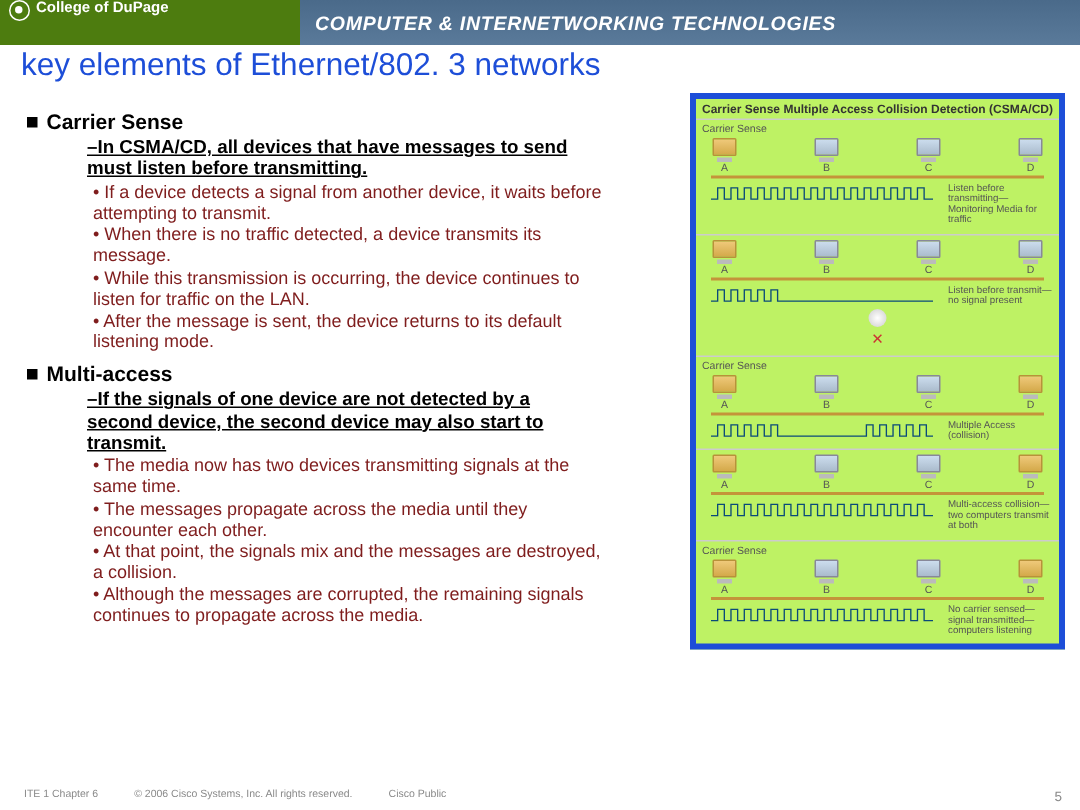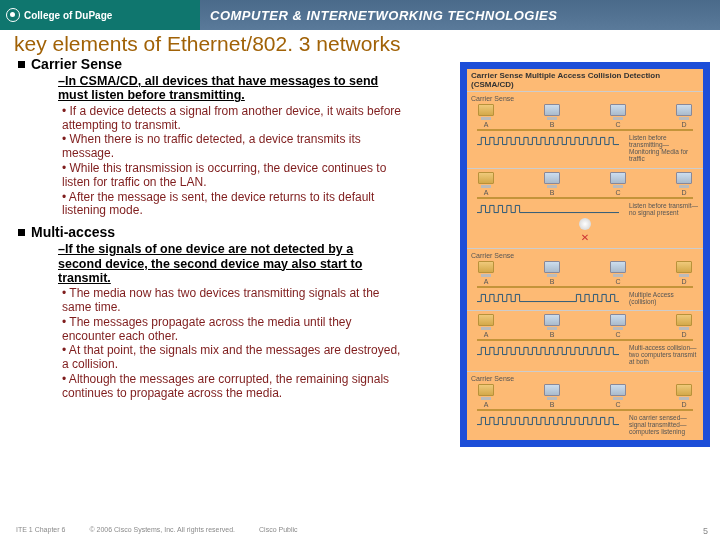--- a/index.html
+++ b/index.html
@@ -1,30 +1,30 @@
 <!DOCTYPE html>
 <html><head>
 <meta charset="utf-8">
 <style>
   * { margin: 0; padding: 0; box-sizing: border-box; }
   body { width: 720px; height: 540px; background: #fff; font-family: Arial, sans-serif; overflow: hidden; position: relative; }
   .header { height: 30px; display: flex; }
-  .header-left { width: 200px; background: #0f766e; color: #fff; display: flex; align-items: center; padding-left: 6px; font-size: 10px; font-weight: bold; gap: 4px; }
+  .header-left { width: 200px; background: #4d7c0f; color: #fff; display: flex; padding-left: 6px; font-size: 10px; font-weight: bold; gap: 4px; }
   .logo-circle { width: 14px; height: 14px; border: 1.5px solid #fff; border-radius: 50%; position: relative; }
   .logo-circle::after { content: ''; position: absolute; width: 5px; height: 5px; background: #fff; border-radius: 50%; top: 3px; left: 3px; }
   .header-right { flex: 1; background: linear-gradient(to bottom, #4a6a8a, #5a7a9a); color: #fff; display: flex; align-items: center; padding-left: 10px; font-size: 13px; font-weight: bold; font-style: italic; letter-spacing: 0.5px; text-align: right; }
   .content { padding: 2px 10px 0 18px; display: flex; gap: 4px; }
   .text-col { flex: 1; }
   .diagram-col { width: 250px; padding-top: 30px; }
-  h1 { font-size: 21px; font-weight: normal; color: #a16207; margin-bottom: 0; margin-left: -4px; }
+  h1 { font-size: 21px; font-weight: normal; color: #1d4ed8; margin-bottom: 17px; margin-left: -4px; }
   .section-head { font-size: 14px; font-weight: bold; color: #000; margin-bottom: 2px; }
   .bullet-sq { display: inline-block; width: 7px; height: 7px; background: #000; margin-right: 6px; vertical-align: 1px; }
   .sub1 { font-size: 12.5px; font-weight: bold; color: #000; margin-left: 40px; margin-bottom: 2px; line-height: 1.15; text-decoration: underline; max-width: 340px; }
   .sub2 { font-size: 12px; color: #7f1d1d; margin-left: 44px; margin-bottom: 1px; line-height: 1.15; max-width: 340px; }
-  .diagram-box { border: 7px solid #1d4ed8; background: #fdba74; font-size: 7px; color: #555; }
+  .diagram-box { border: 4px solid #1d4ed8; background: #bef264; font-size: 7px; color: #555; }
   .diag-title { padding: 2px 4px; font-weight: bold; font-size: 8px; color: #333; }
   .panel { border-top: 1px solid #ccc; padding: 3px 4px 5px 4px; }
   .panel-label { font-size: 7px; margin-bottom: 2px; }
   .computers { display: flex; justify-content: space-between; padding: 0 6px; margin-bottom: 1px; }
   .comp { width: 18px; display: flex; flex-direction: column; align-items: center; gap: 1px; }
   .monitor { width: 16px; height: 12px; background: linear-gradient(#cde, #abc); border: 1px solid #889; border-radius: 1px; }
   .base { width: 10px; height: 3px; background: #bbb; }
   .lbl { font-size: 7px; }
   .comp.active .monitor { background: linear-gradient(#efc97a, #d4a94a); border-color: #b8923a; }
   .wire { height: 2px; background: #c4943a; margin: 1px 6px; position: relative; }

